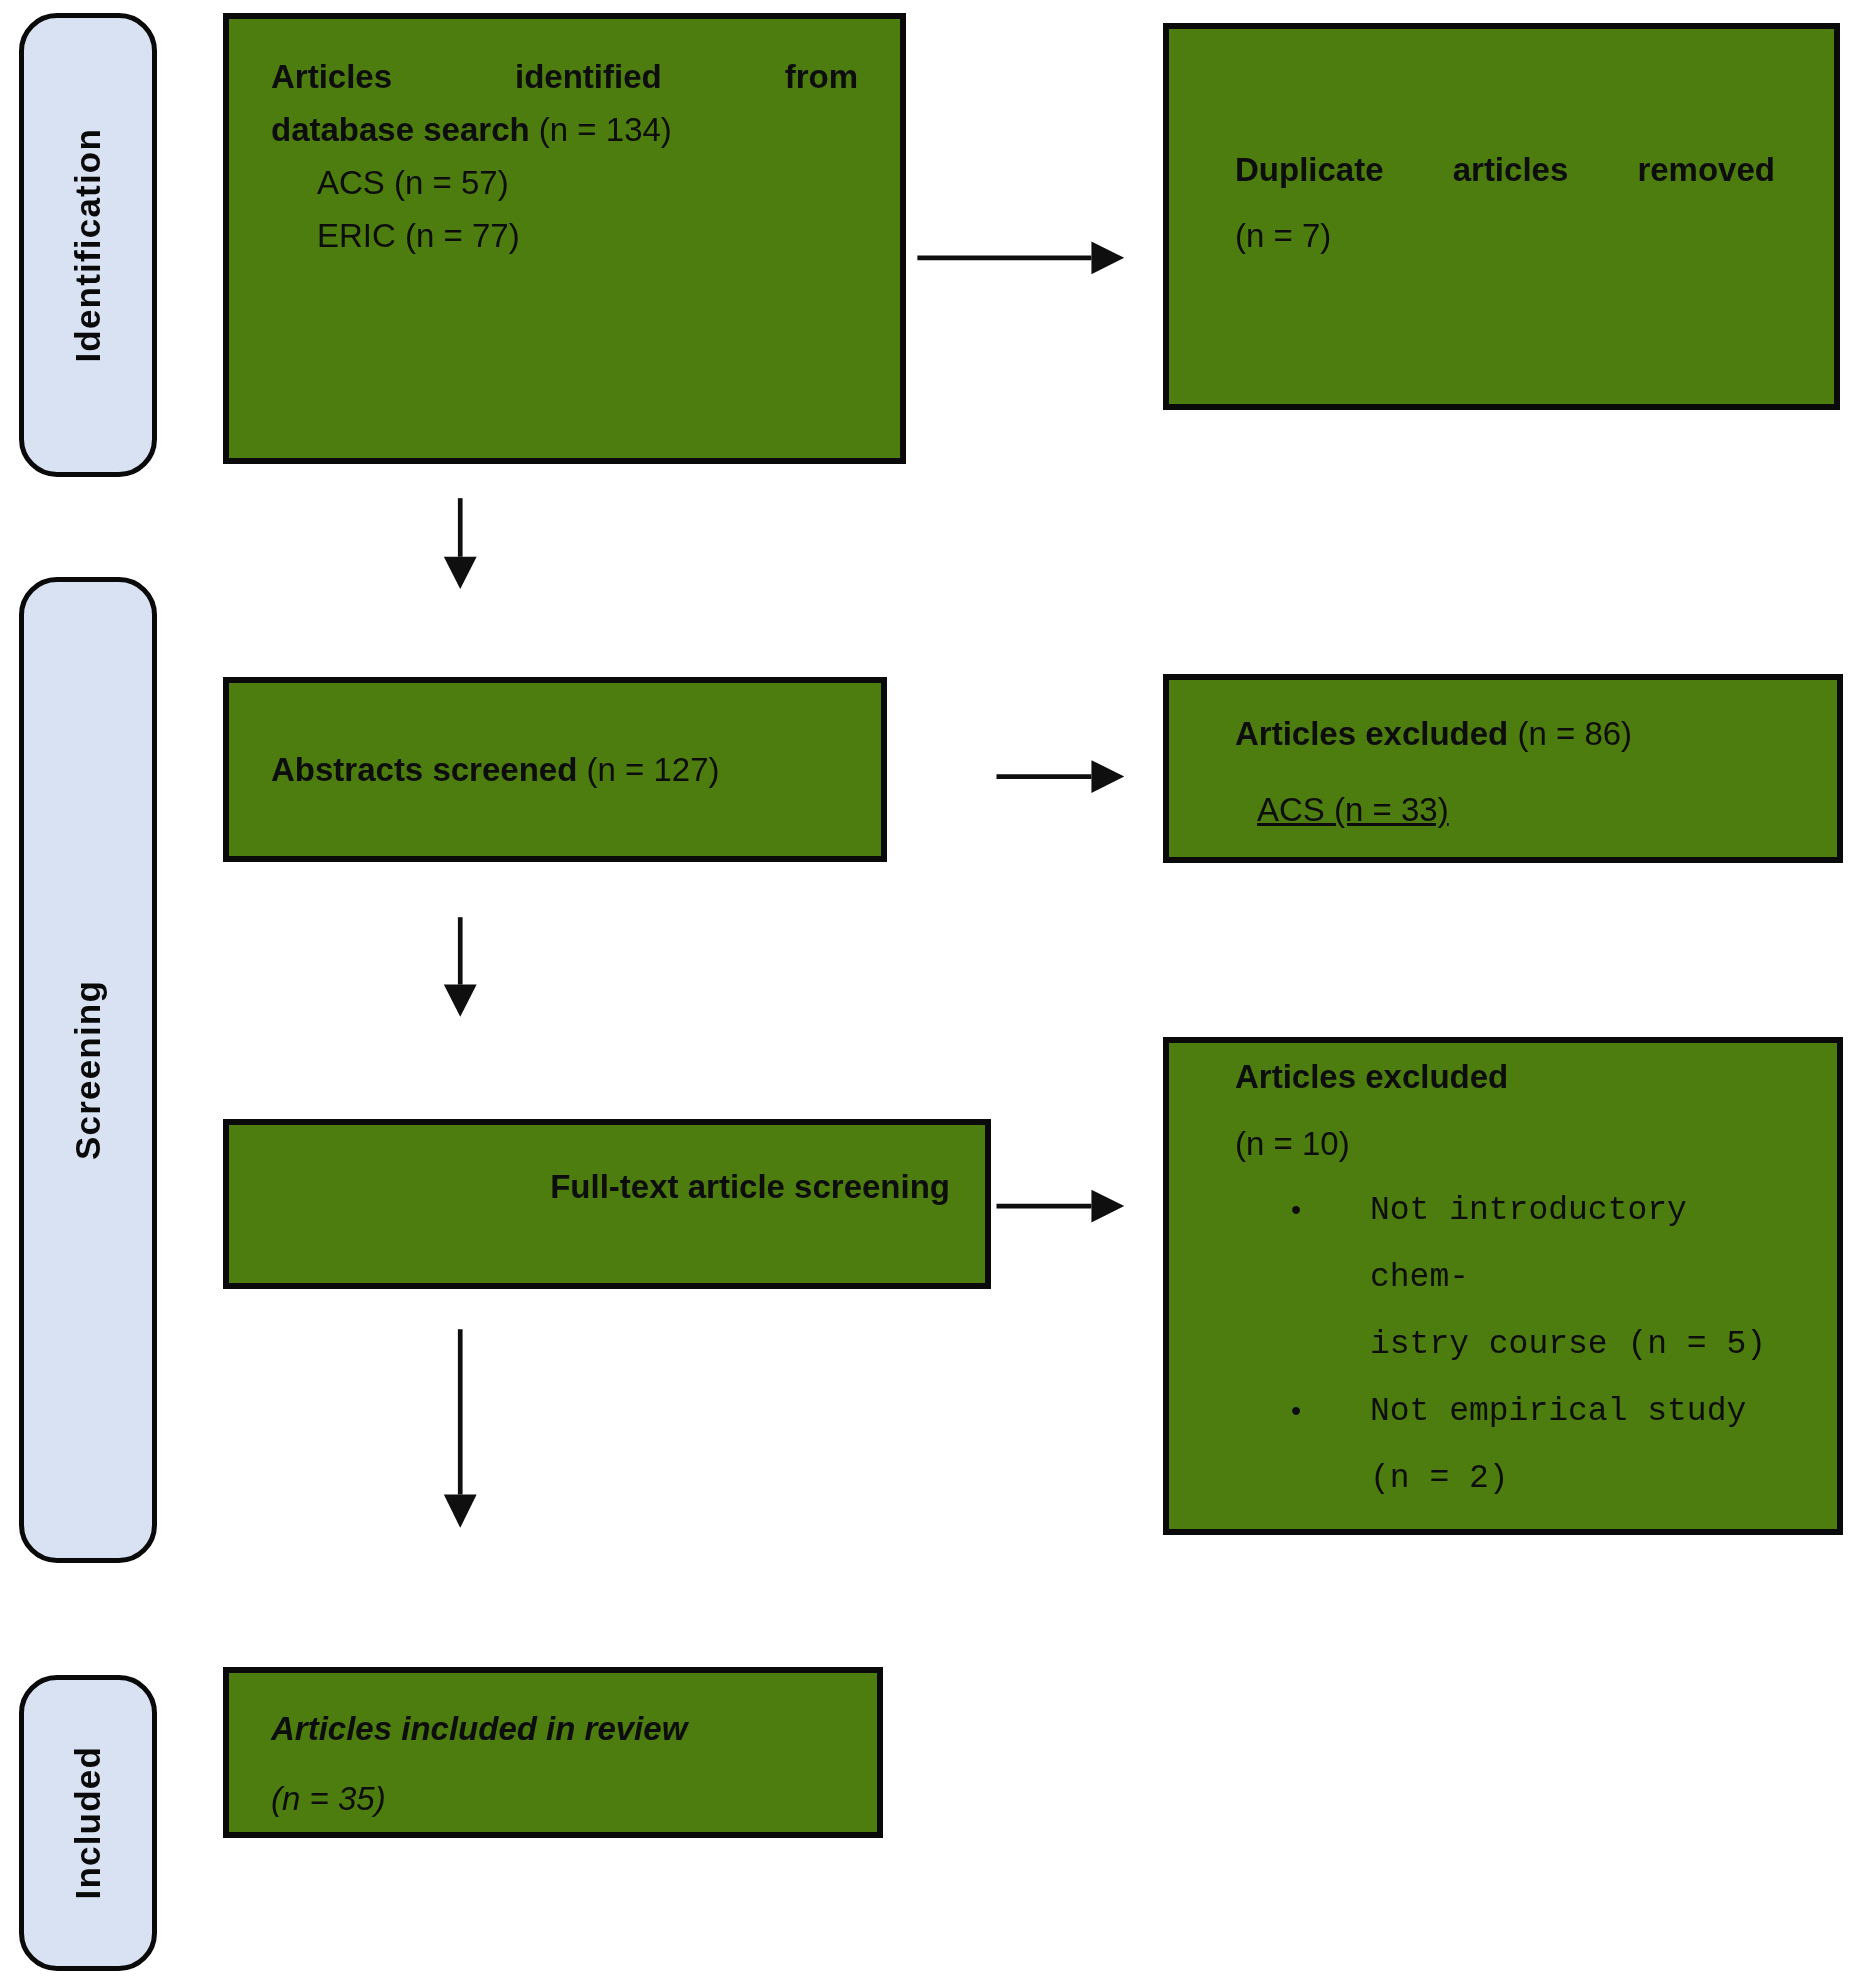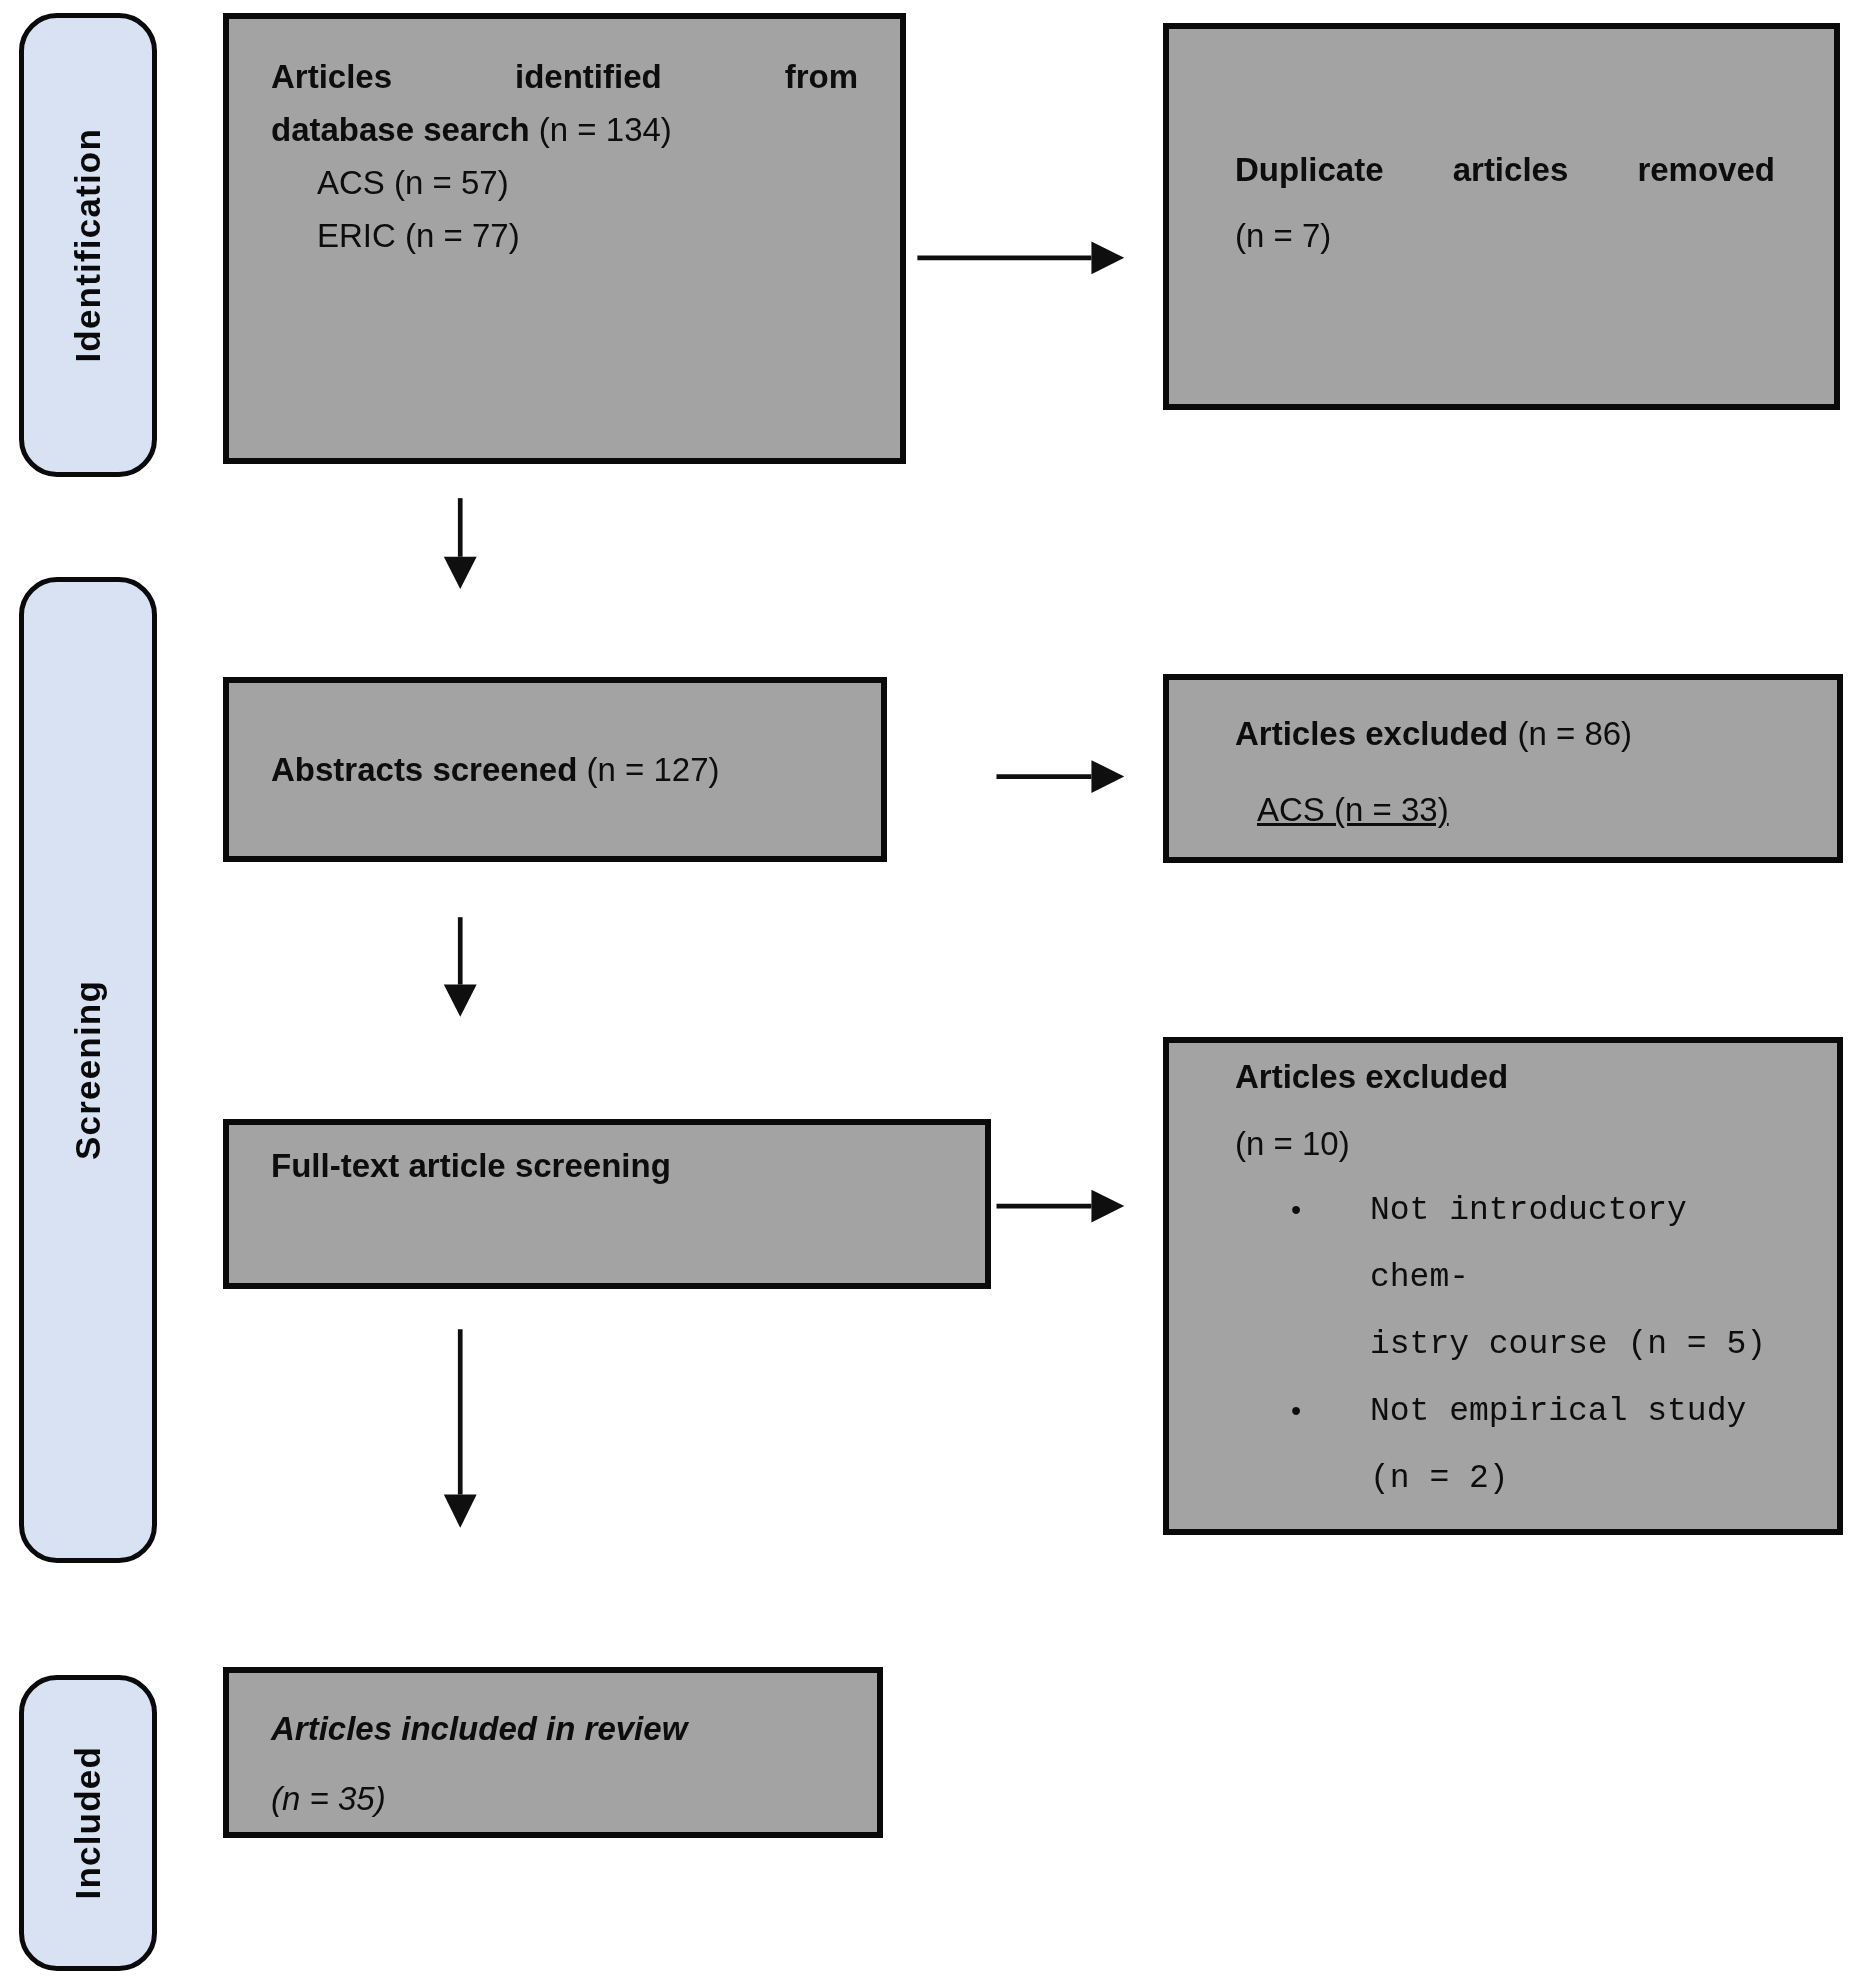--- a/index.html
+++ b/index.html
@@ -11,32 +11,32 @@
   .stage{
     position:absolute;background:#d9e2f3;border:5.9px solid #0a0a0a;border-radius:38px;
     display:flex;align-items:center;justify-content:center;box-sizing:border-box;
   }
   .stage span{
     writing-mode:vertical-rl;transform:rotate(180deg);
     font-weight:700;font-size:35px;letter-spacing:1.2px;color:#0a0a0a;white-space:nowrap;
   }
   
   .fbox{
-    position:absolute;background:#a3a3a3;border:6.4px solid #0a0a0a;
+    position:absolute;background:#4d7c0f;border:6.4px solid #0a0a0a;
     box-sizing:border-box;font-size:33px;line-height:66px;
   }
   .b{font-weight:700;}
   .jrow{display:flex;justify-content:space-between;font-weight:700;}
   #box-identified{padding:31px 42px 0 42px;line-height:53px;}
   #box-identified .sub{margin-left:46px;}
   #box-duplicates{padding:108px 59px 0 66px;line-height:66px;}
   #box-abstracts{display:flex;align-items:center;padding-left:42px;}
   #box-excluded1{padding:16.4px 35px 0 66px;line-height:76px;}
   #box-excluded1 .sub{margin-left:22px;text-decoration:underline;}
-  #box-fulltext{padding:6px 35px 0 42px;line-height:70px;}
+  #box-fulltext{padding:27px 35px 0 42px;line-height:70px;text-align:right;}
   #box-excluded2{padding:0 35px 0 66px;line-height:67px;}
   #box-included{padding:20.5px 35px 0 42px;line-height:70px;font-style:italic;}
   .bullet-row{display:flex;padding-left:56px;}
   .bullet-glyph{width:79px;flex:0 0 79px;font-size:29px;}
   .bullet-text{flex:1;font-family:Liberation Mono, monospace;}
   .arrows{position:absolute;left:0;top:0;pointer-events:none;}
 </style>
 </head>
 <body>
 

